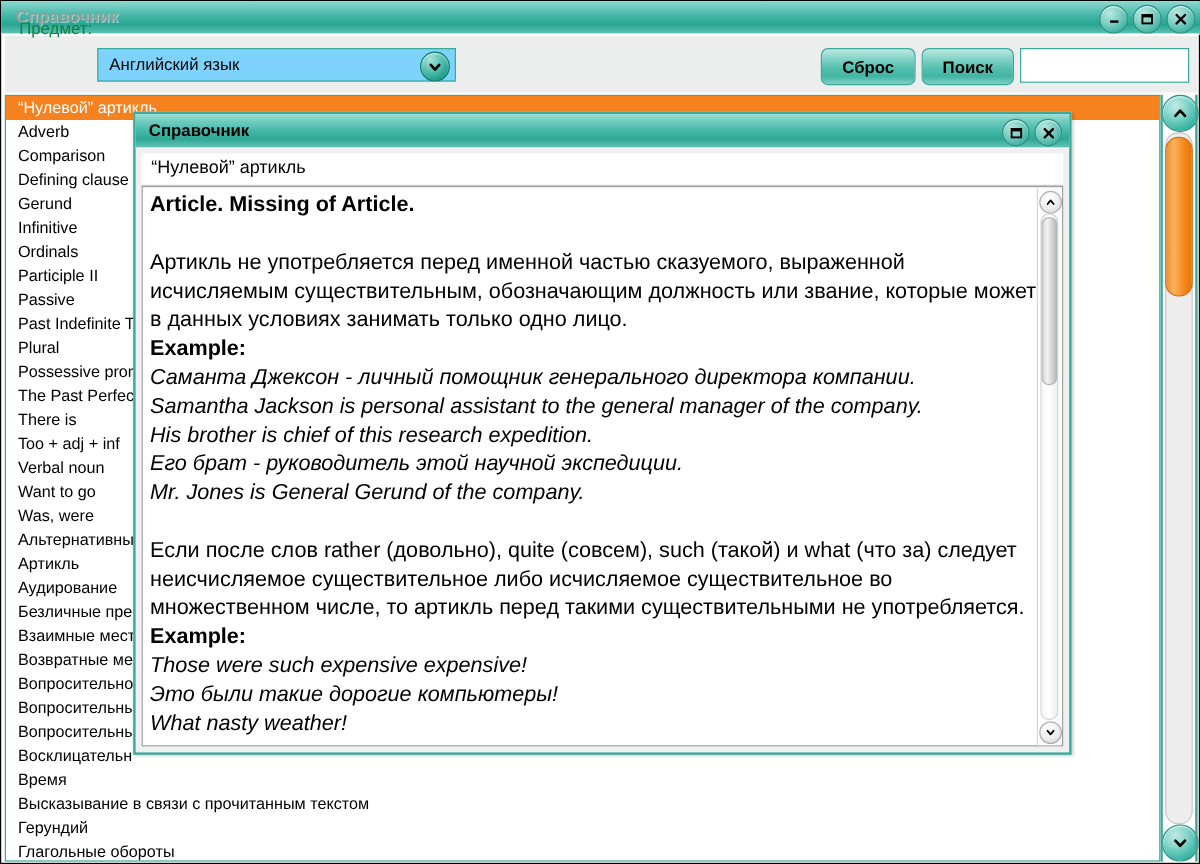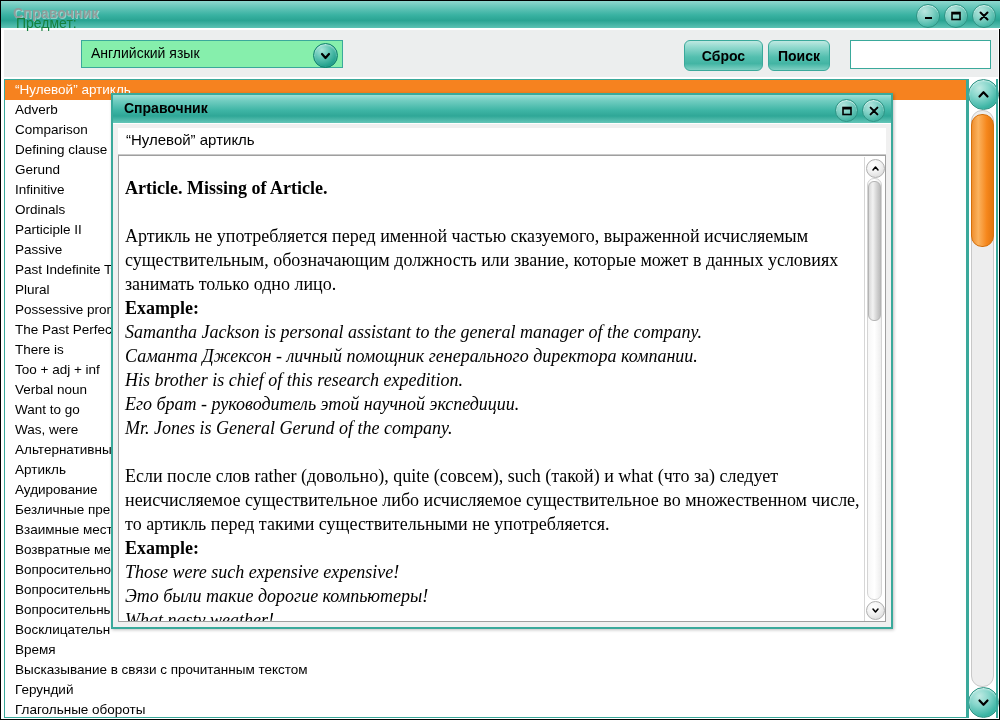--- a/index.html
+++ b/index.html
@@ -70,22 +70,22 @@
   }
   .subject-label {
     position: absolute;
     left: 15px; top: 14px;
     font-size: 14px;
     color: #15803d;
   }
   .subject-select {
     position: absolute;
     left: 80px; top: 39px;
-    width: 262px; height: 28px;
-    background: #86efac;
+    width: 299px; height: 28px;
+    background: #7dd3fc;
     border: 1px solid #3aa99b;
     box-sizing: border-box;
   }
   .subject-value {
     position: absolute;
     left: 9px; top: 4px;
     font-size: 14px;
     color: #000;
   }
   .dropdown-btn {
@@ -104,21 +104,21 @@
     top: 39px;
     height: 31px;
     border-radius: 6px;
     background: linear-gradient(to bottom, #bfe8e1 0%, #8fd8cd 22%, #53bfaf 55%, #43b5a4 78%, #7fd0c3 100%);
     border: 1px solid #3aa99b;
     display: flex; align-items: center; justify-content: center;
     font-size: 14px; font-weight: bold; color: #000;
     box-sizing: border-box;
   }
   #btn-reset { left: 683px; width: 79px; }
-  #btn-search { left: 767px; width: 62px; }
+  #btn-search { left: 767px; width: 77px; }
 
   .search-input {
     position: absolute;
     left: 849px; top: 39px;
     width: 141px; height: 29px;
     background: #ffffff;
     border: 1px solid #3aa99b;
     box-sizing: border-box;
     font-family: "Liberation Sans", sans-serif;
     font-size: 14px;
@@ -267,25 +267,24 @@
     height: 467px;
     background: #ffffff;
     border: 1px solid #9f9f9f;
     box-sizing: border-box;
     overflow: hidden;
   }
   .article-body {
     position: absolute;
     left: 6px; top: 2px;
     width: 740px;
-    font-family: Liberation Serif, serif;
+    font-family: Liberation Sans, sans-serif;
     font-size: 18px;
     line-height: 24px;
     color: #000;
-    margin-top: 18px;
   }
   .article-body p { margin: 0; }
   .ab-bold { font-weight: bold; }
   .ab-italic { font-style: italic; }
   .ab-gap { height: 24px; }
 
   
   .vscroll-inner {
     position: absolute;
     right: 1px; top: 1px;
@@ -445,22 +444,22 @@
     <div class="dlg-heading-bar">
       <div class="dlg-heading-text">“Нулевой” артикль</div>
     </div>
 
     <div class="dlg-content">
       <div class="article-body">
         <p class="ab-bold">Article. Missing of Article.</p>
         <div class="ab-gap"></div>
         <p>Артикль не употребляется перед именной частью сказуемого, выраженной исчисляемым существительным, обозначающим должность или звание, которые может в данных условиях занимать только одно лицо.</p>
         <p class="ab-bold">Example:</p>
+        <p class="ab-italic">Саманта Джексон - личный помощник генерального директора компании.</p>
         <p class="ab-italic">Samantha Jackson is personal assistant to the general manager of the company.</p>
-        <p class="ab-italic">Саманта Джексон - личный помощник генерального директора компании.</p>
         <p class="ab-italic">His brother is chief of this research expedition.</p>
         <p class="ab-italic">Его брат - руководитель этой научной экспедиции.</p>
         <p class="ab-italic">Mr. Jones is General Gerund of the company.</p>
         <div class="ab-gap"></div>
         <p>Если после слов rather (довольно), quite (совсем), such (такой) и what (что за) следует неисчисляемое существительное либо исчисляемое существительное во множественном числе, то артикль перед такими существительными не употребляется.</p>
         <p class="ab-bold">Example:</p>
         <p class="ab-italic">Those were such expensive expensive!</p>
         <p class="ab-italic">Это были такие дорогие компьютеры!</p>
         <p class="ab-italic">What nasty weather!</p>
 

